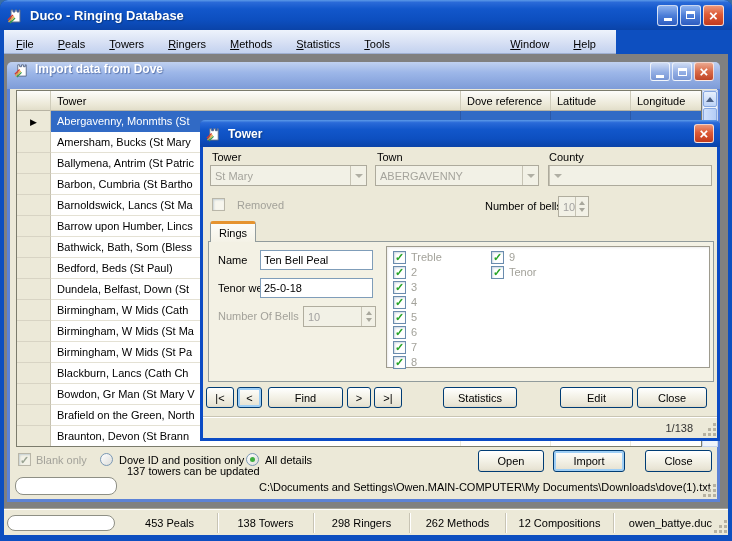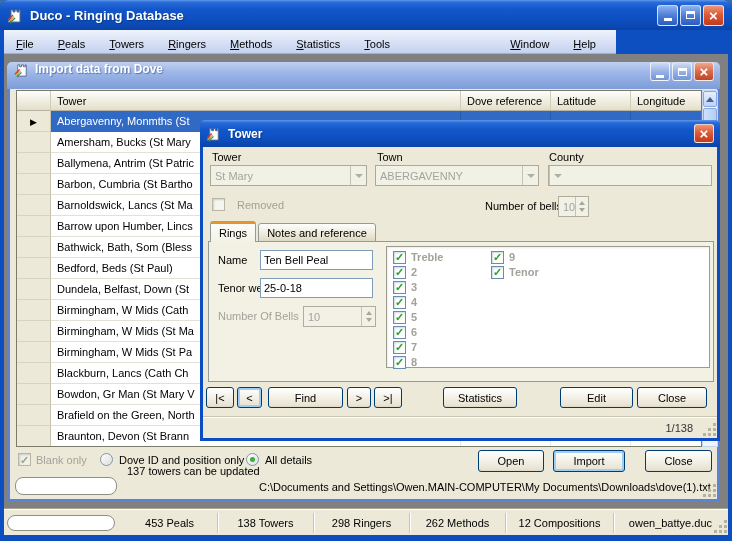--- a/index.html
+++ b/index.html
@@ -99,21 +99,21 @@
   
   .dlg{left:200px;top:120px;width:520px;height:321px;background:#ece9d8;
     border:3px solid #0b4bc4;border-radius:6px 6px 0 0;}
   .dlg-titlebar{left:-3px;top:-3px;width:520px;height:27px;border-radius:5px 5px 0 0;
     background:linear-gradient(180deg,#5c9ae8 0%,#2a6ad8 10%,#1257cb 35%,#0d4fc0 70%,#0a43a8 100%);
     display:flex;align-items:center;}
   .tab{border:1px solid #919b9c;border-radius:3px 3px 0 0;display:flex;align-items:center;justify-content:center;
     background:linear-gradient(180deg,#fefefd,#ece9d8 60%,#ddd8c4);}
   .tab.active{border-top:3px solid #e5932f;border-bottom:none;background:linear-gradient(180deg,#fcfcf8,#f4f2e6);z-index:3;}
   .tab-panel{border:1px solid #919b9c;background:#f3f1e4;}
-  .listbox{border:1px solid #9e9b8e;background:#fff;box-shadow:inset 1px 1px 2px rgba(0,0,0,.08);font-weight:bold;}
+  .listbox{border:1px solid #9e9b8e;background:#fff;box-shadow:inset 1px 1px 2px rgba(0,0,0,.08);}
   .bell-item{position:absolute;display:flex;align-items:center;gap:5px;height:14px;}
   .dlg-status{border-top:1px solid #fff;box-shadow:0 -1px 0 #c9c5b4;display:flex;align-items:center;justify-content:flex-end;color:#333;}
   
   .statusbar{left:4px;top:509px;width:724px;height:26px;background:#ece9d8;
     border-top:1px solid #fff;box-shadow:0 -1px 0 #a9a698;display:flex;align-items:center;}
   .sb-panel{height:20px;display:flex;align-items:center;justify-content:center;
     border-right:1px solid #c8c4b4;box-shadow:1px 0 0 #fff;padding:0 8px;}
 </style>
 </head>
 <body>
@@ -380,21 +380,20 @@
     <span class="abs lbl" style="left:282px;top:77px;">Number of bells</span>
     <div class="abs spin" style="left:355px;top:73px;width:31px;height:21px;">
       <span class="sval">10</span>
       <span class="sarr">
           <span class="tri-u"></span>
           <span class="tri-d"></span>
         </span>
     </div>
 
     <div class="abs tab active" style="left:7px;top:98px;width:46px;height:21px;">Rings</div>
-    <div class="abs tab" style="left:55px;top:100px;width:118px;height:19px;">Notes and reference</div>
     <div class="abs tab-panel" style="left:5px;top:118px;width:506px;height:141px;"></div>
 
     <span class="abs lbl" style="left:15px;top:131px;">Name</span>
     <input class="abs txt" style="left: 57px; top: 127px; width: 113px; height: 20px;" value="Ten Bell Peal">
     <span class="abs lbl" style="left:15px;top:159px;">Tenor weight</span>
     <input class="abs txt" style="left: 57px; top: 155px; width: 113px; height: 20px;" value="25-0-18">
     <span class="abs lbl dim" style="left:15px;top:187px;">Number Of Bells</span>
     <div class="abs spin" style="left:100px;top:183px;width:73px;height:21px;">
       <span class="sval">10</span>
       <span class="sarr">

